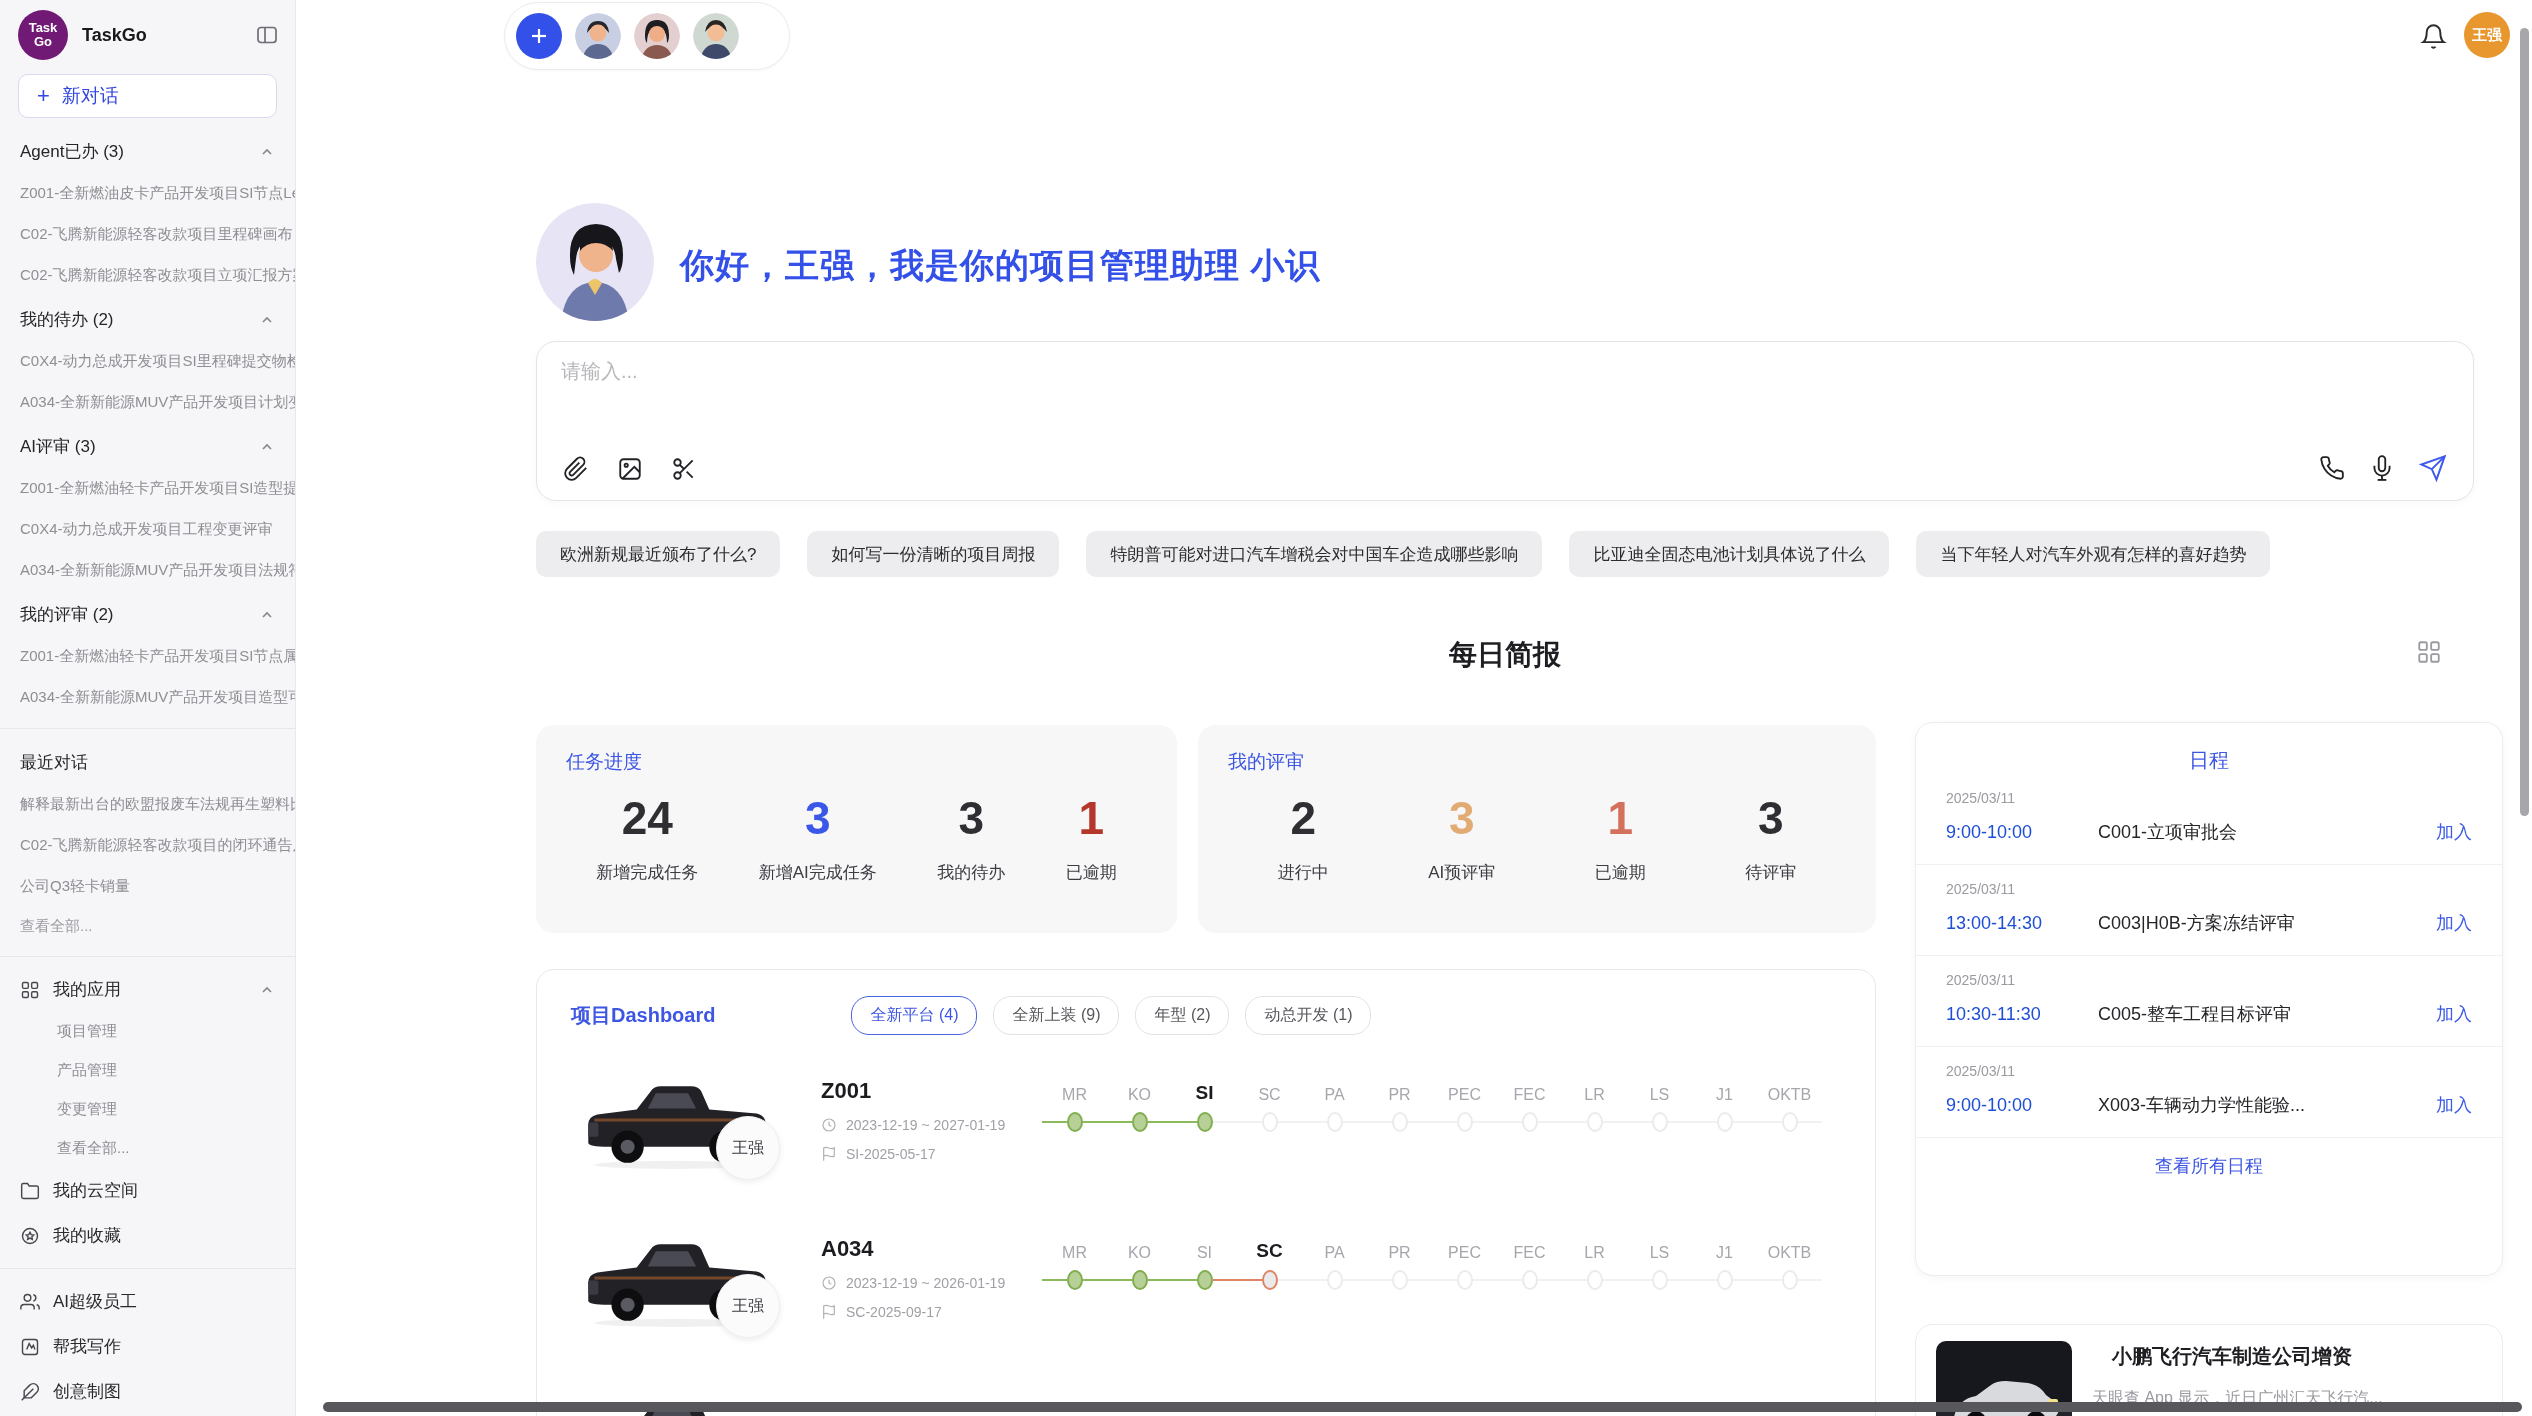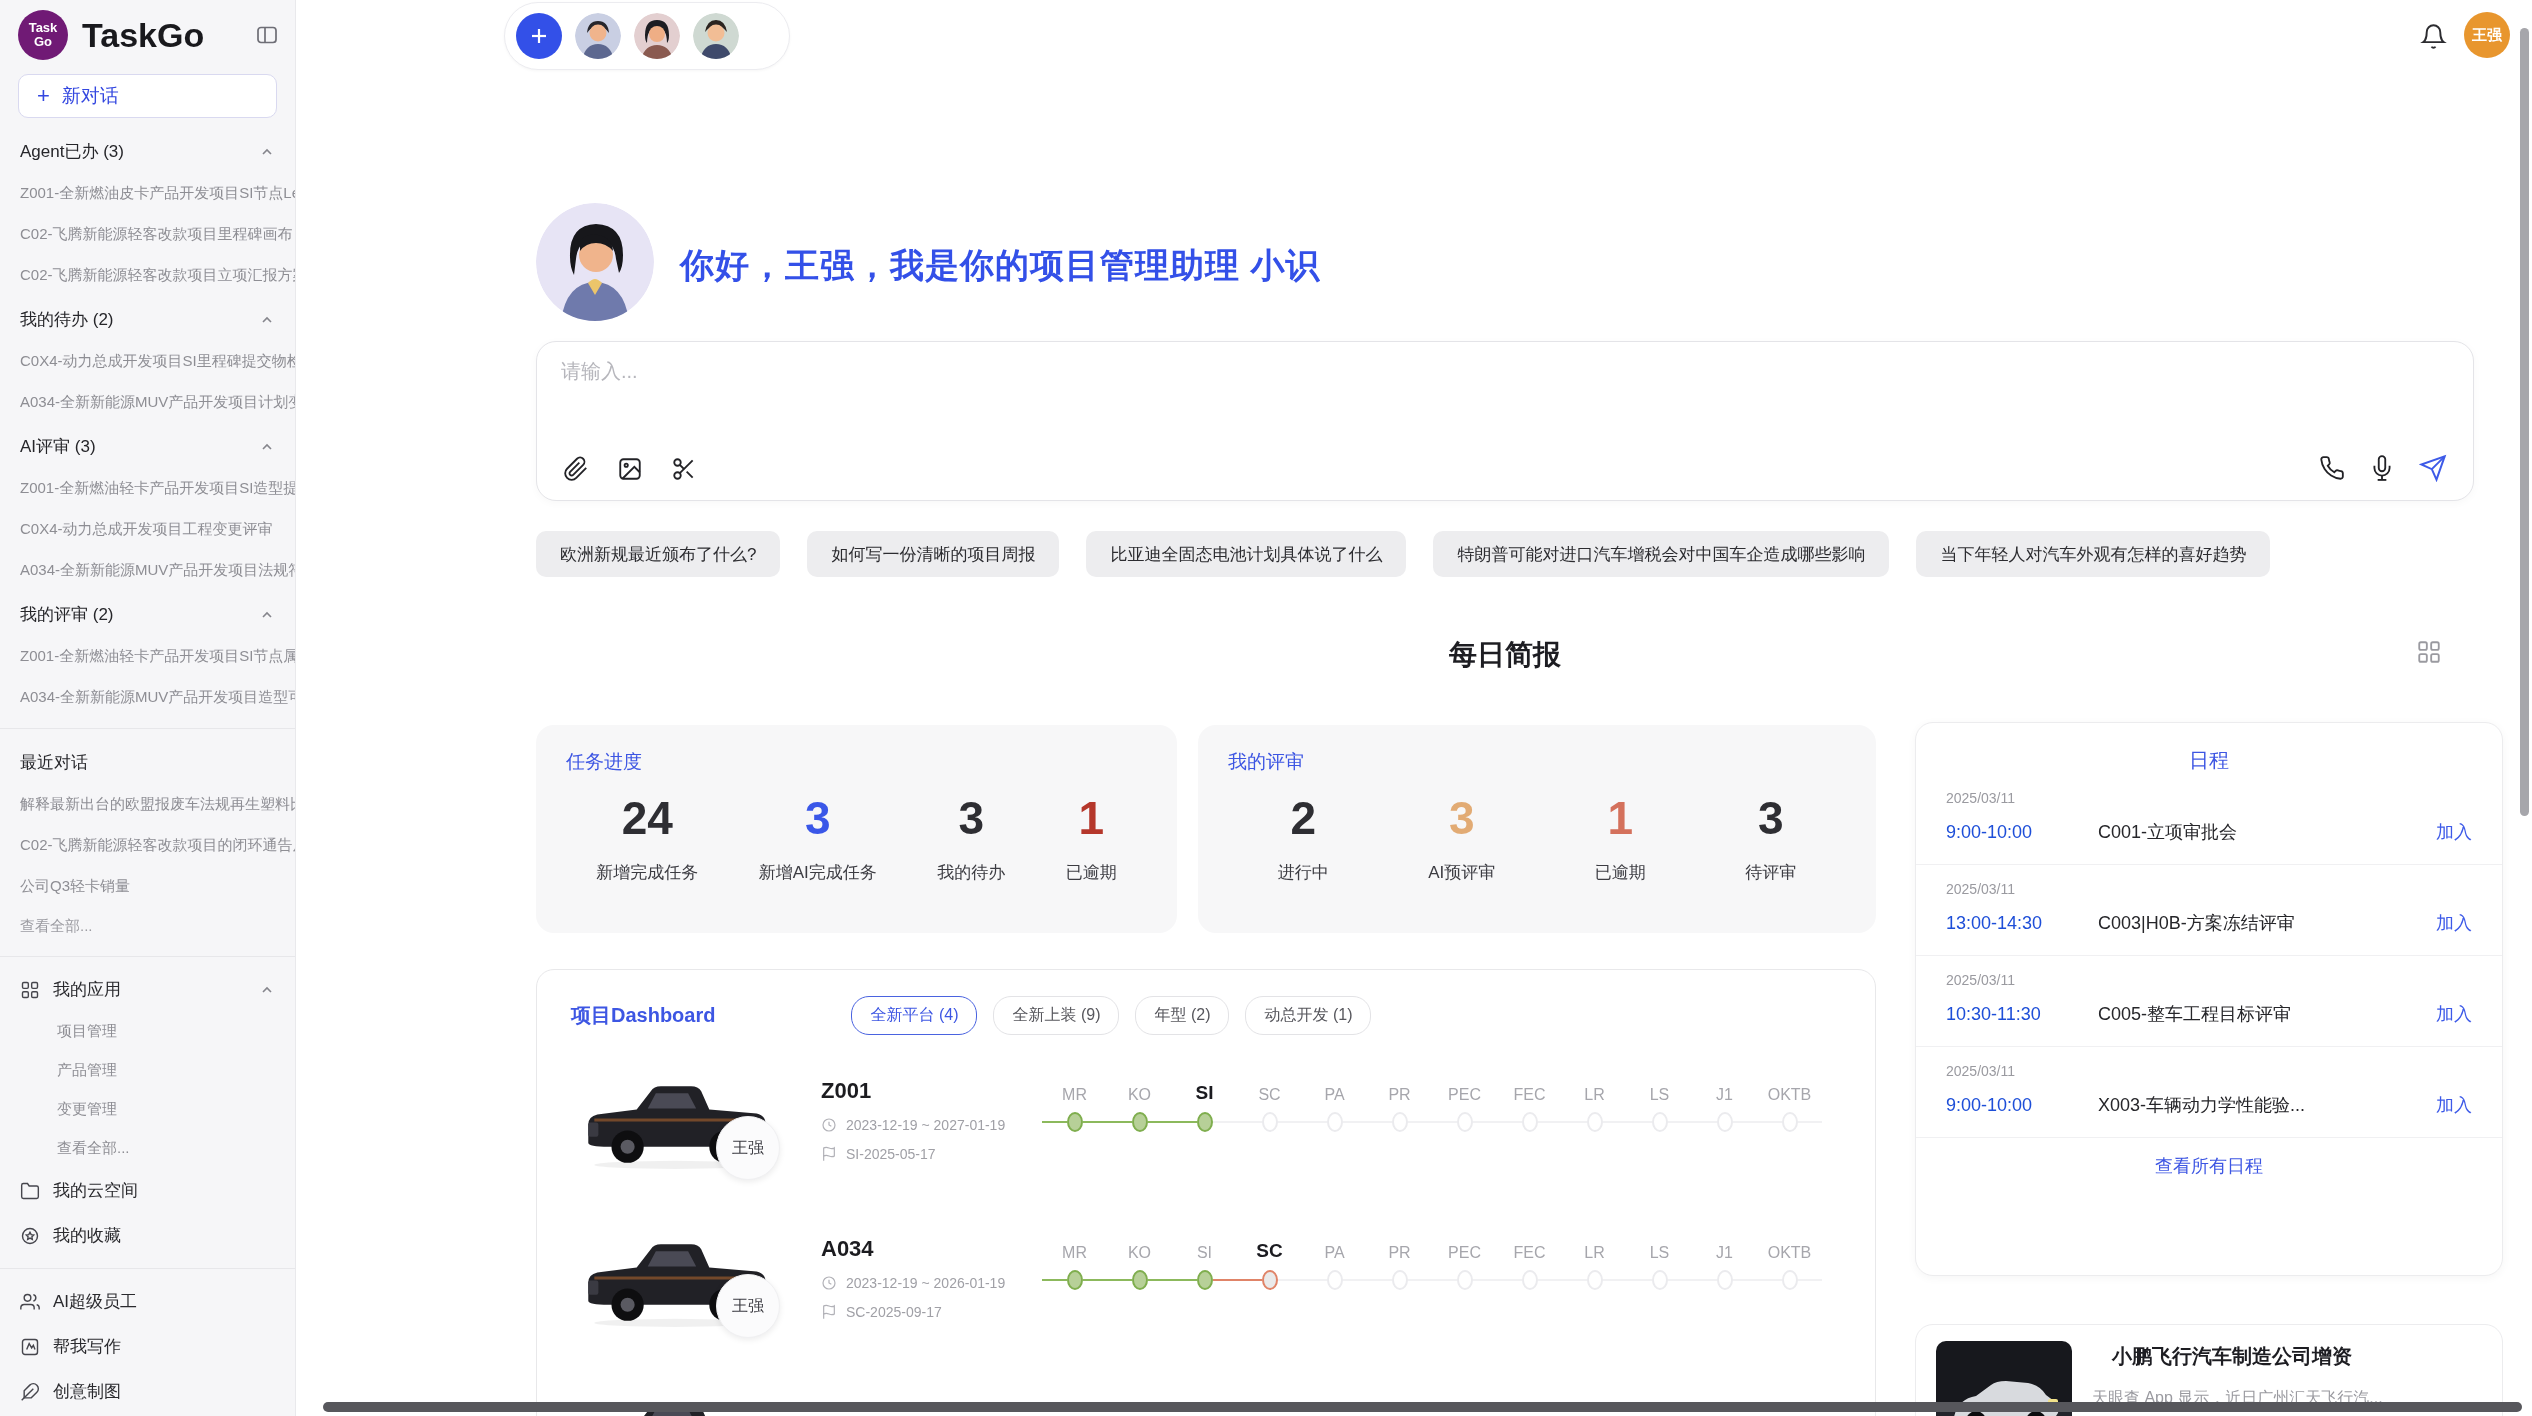--- a/index.html
+++ b/index.html
@@ -15,21 +15,21 @@
   .sidebar {
     position:absolute; left:0; top:0; bottom:0; width:296px;
     background:#f6f6f8; border-right:1px solid #e9e9ec; overflow:hidden;
   }
   .side-head { display:flex; align-items:center; padding:10px 16px 6px 18px; }
   .logo-circle {
     width:50px; height:50px; border-radius:50%; background:#701a75; color:#fff;
     display:flex; flex-direction:column; align-items:center; justify-content:center;
     font-size:13px; line-height:14px; font-weight:600; flex:none;
   }
-  .app-title { margin-left:14px; font-size:34px; font-weight:700; color:#19191d; }
+  .app-title { margin-left:14px; font-size:18px; font-weight:700; color:#19191d; }
   .collapse-btn { margin-left:auto; color:#6e6e76; cursor:pointer; }
   .new-chat {
     margin:8px 18px 10px; height:44px; background:#fff; border:1px solid #d9d9f0;
     border-radius:10px; display:flex; align-items:center; gap:12px; padding:0 18px;
     color:#3347e0; font-size:19px; cursor:pointer;
   }
   .new-chat .plus { font-size:22px; line-height:1; }
   .sec-head { display:flex; align-items:center; padding:12px 20px 10px; font-size:17px; color:#26262a; }
   .sec-head .chev { margin-left:auto; color:#85858c; }
   .sec-item {
@@ -423,22 +423,22 @@
           <line x1="22" y1="2" x2="11" y2="13"></line>
           <polygon points="22,2 15,22 11,13 2,9"></polygon>
         </svg>
     </span>
   </div>
 </div>
 
 <div class="chips">
   <div class="chip">欧洲新规最近颁布了什么?</div>
   <div class="chip">如何写一份清晰的项目周报</div>
+  <div class="chip">特朗普可能对进口汽车增税会对中国车企造成哪些影响</div>
   <div class="chip">比亚迪全固态电池计划具体说了什么</div>
-  <div class="chip">特朗普可能对进口汽车增税会对中国车企造成哪些影响</div>
   <div class="chip">当下年轻人对汽车外观有怎样的喜好趋势</div>
 </div>
 
 <div class="brief-title">每日简报</div>
 <span class="brief-grid">
   <svg width="26" height="26" viewBox="0 0 24 24" fill="none" stroke="currentColor" stroke-width="1.7">
       <rect x="3" y="3" width="7" height="7" rx="1.5"></rect>
       <rect x="14" y="3" width="7" height="7" rx="1.5"></rect>
       <rect x="14" y="14" width="7" height="7" rx="1.5"></rect>
       <rect x="3" y="14" width="7" height="7" rx="1.5"></rect>

